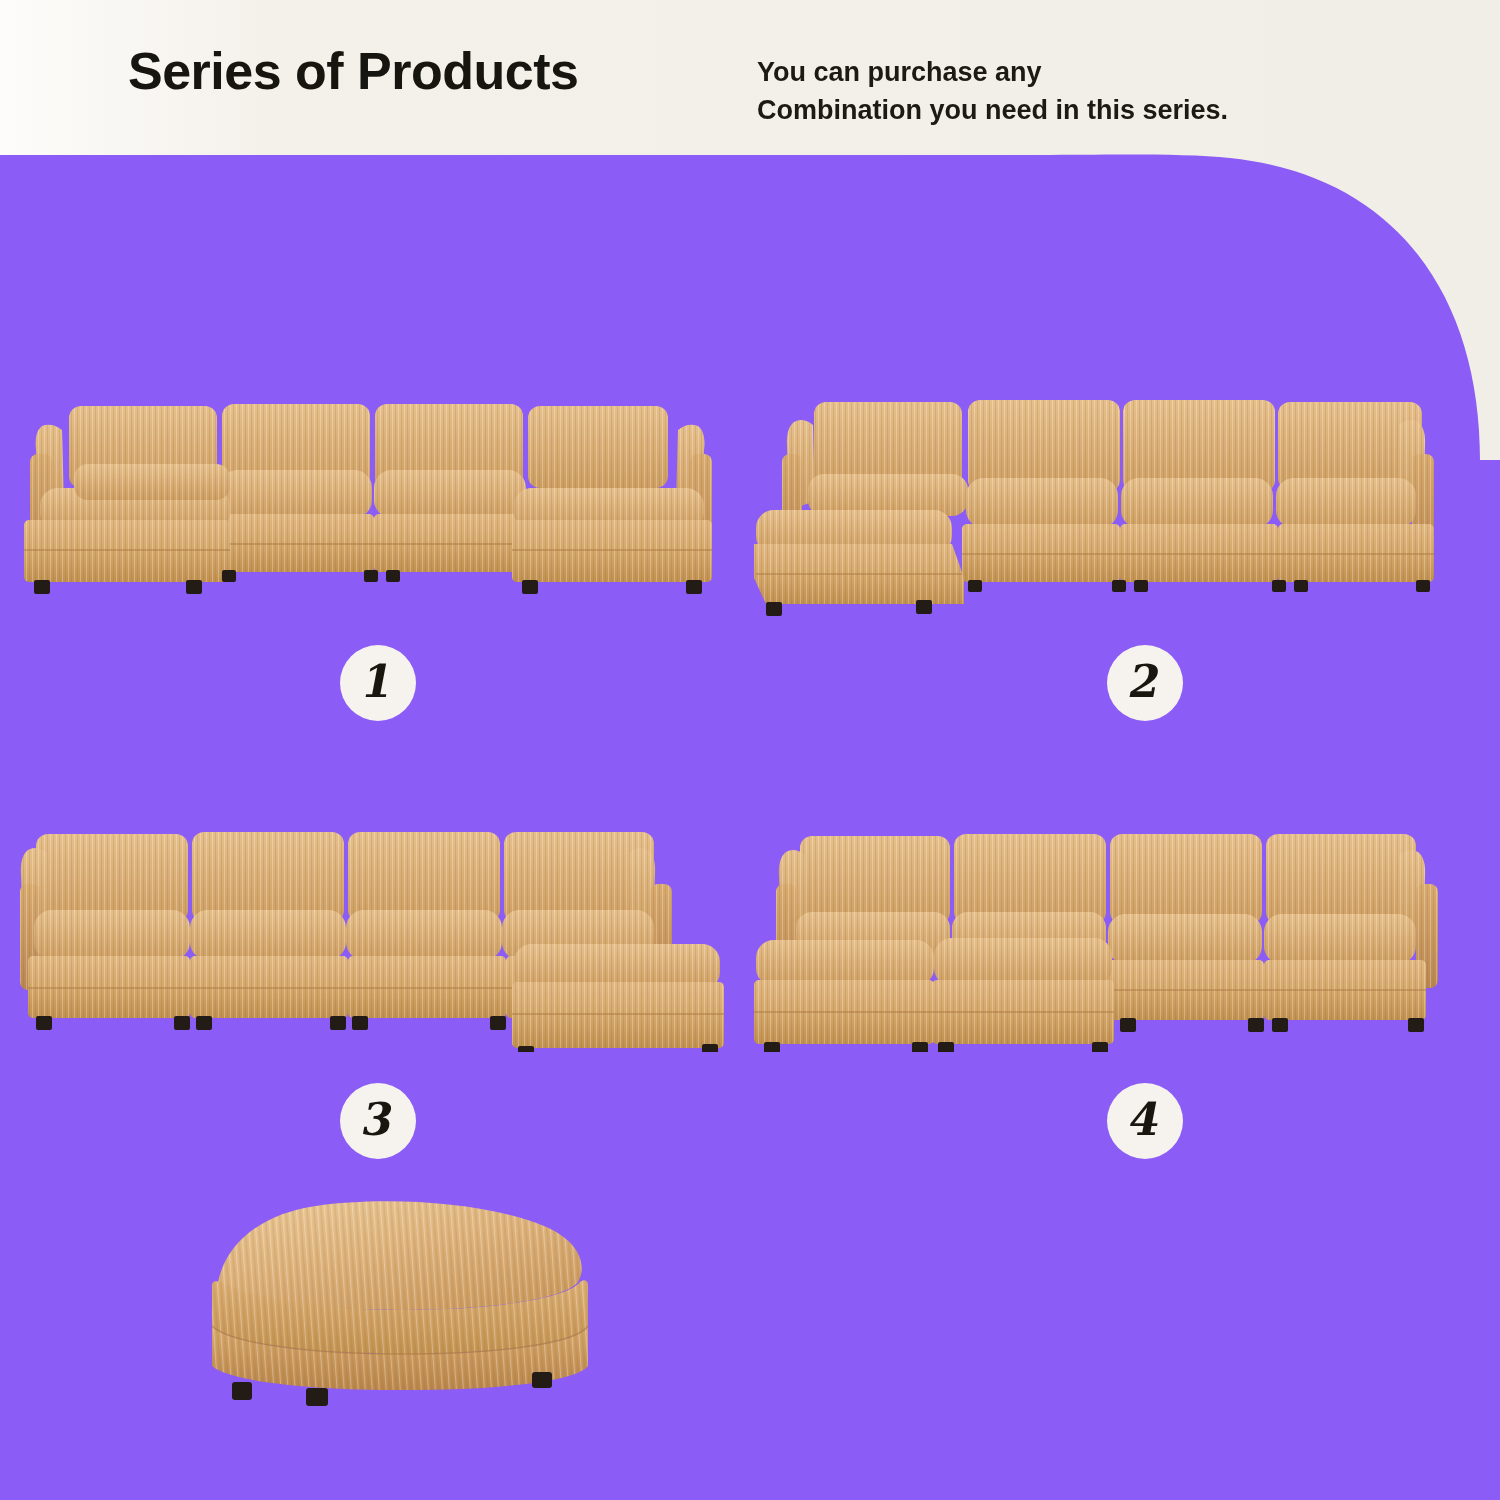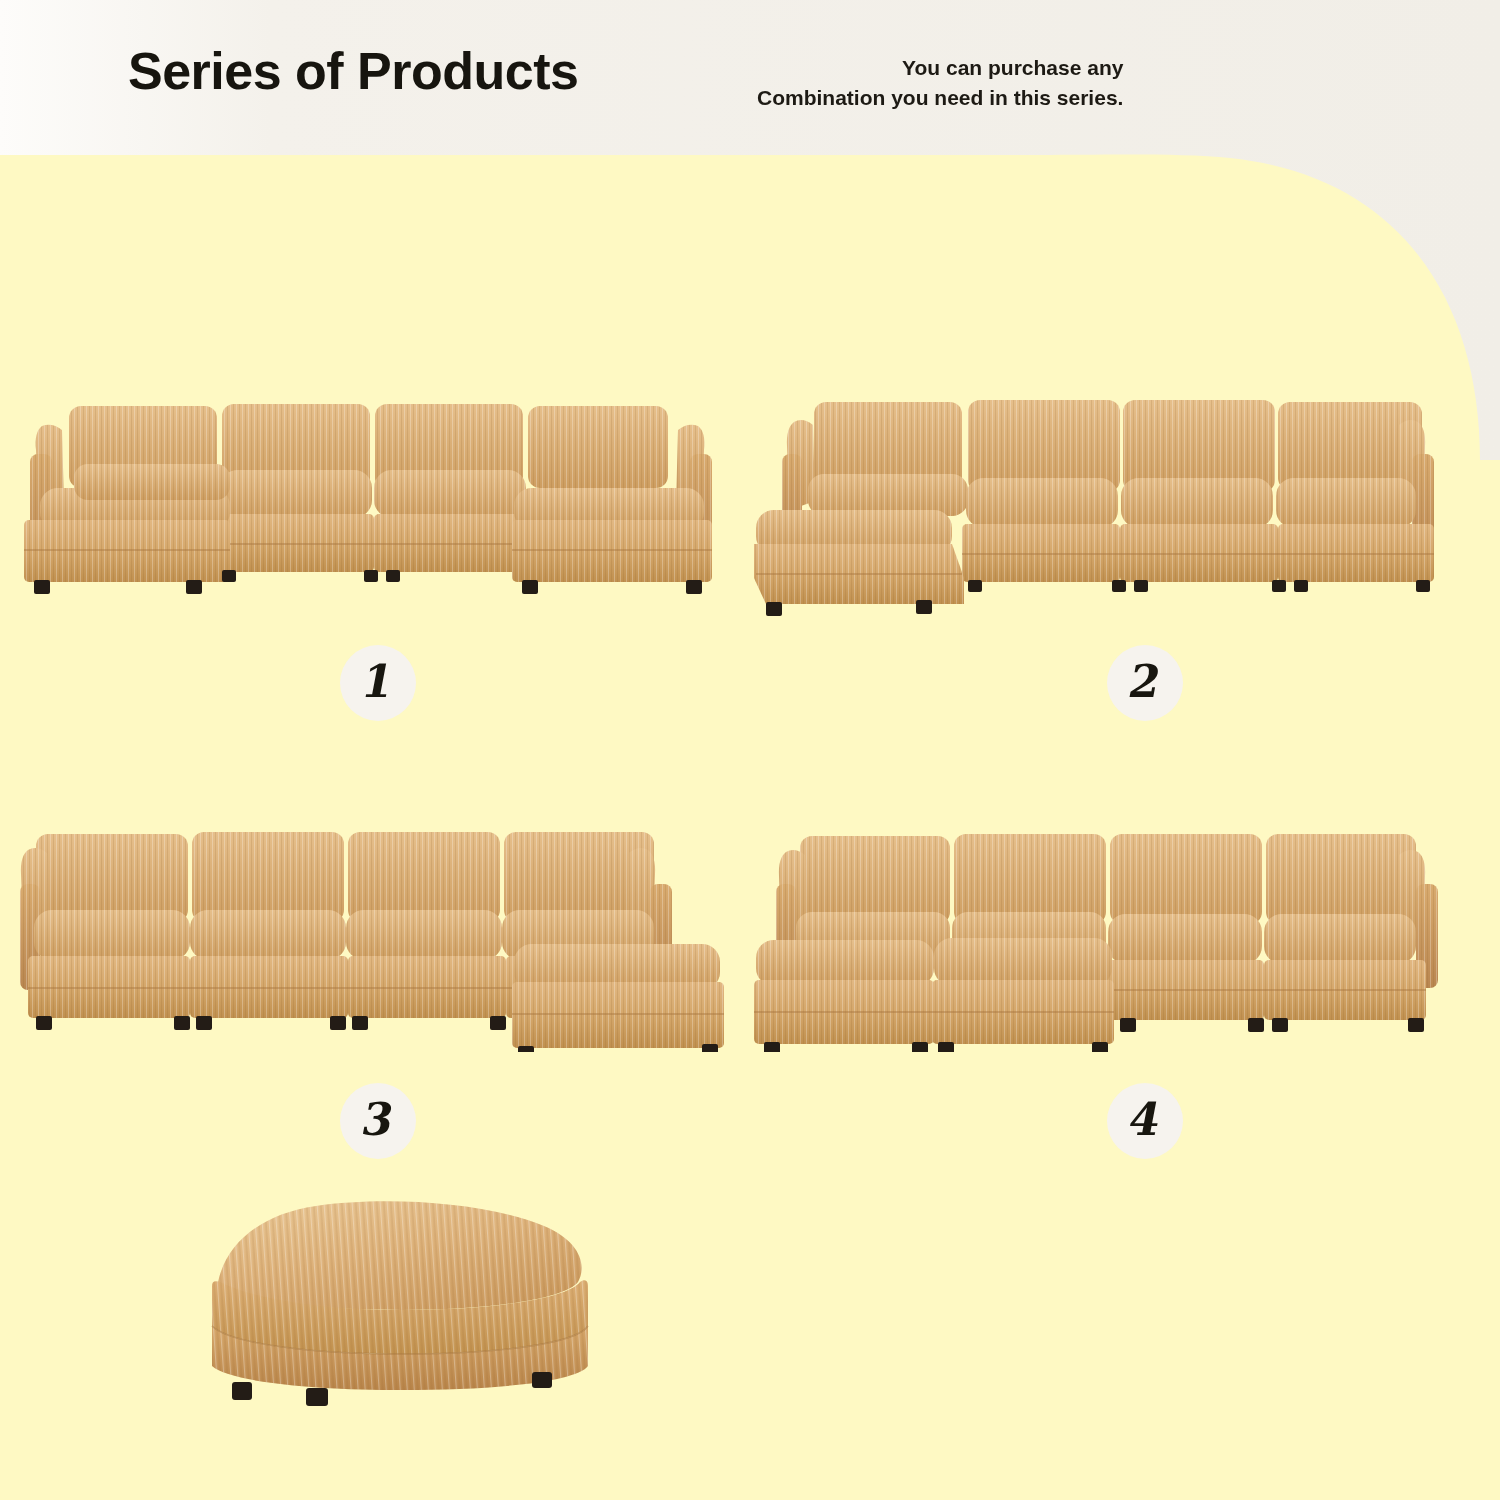--- a/index.html
+++ b/index.html
@@ -5,21 +5,21 @@
   * { box-sizing: border-box; margin: 0; padding: 0; }
   html, body {
     width: 1500px; height: 1500px;
     background: #ffffff;
     font-family: "Liberation Sans", sans-serif;
     overflow: hidden;
   }
   #page {
     position: relative;
     width: 1500px; height: 1500px;
-    background: #fef9c3;
+    background: #8b5cf6;
     overflow: hidden;
   }
 
   
   .header-band {
     position: absolute;
     left: 0; top: 0;
     width: 1500px; height: 460px;
     z-index: 1;
     pointer-events: none;
@@ -37,26 +37,25 @@
     left: 128px; top: 41px;
     font-size: 52px;
     font-weight: bold;
     letter-spacing: -0.5px;
     color: #17150f;
     white-space: nowrap;
   }
   .subtitle {
     position: absolute;
     left: 757px; top: 53px;
-    font-size: 21px;
+    font-size: 27px;
     font-weight: bold;
     line-height: 1.42;
     color: #1d1a14;
     white-space: pre-line;
-    text-align: right;
   }
 
   
   .config {
     position: absolute;
     z-index: 4;
   }
   .scene {
     position: absolute;
     left: 0; top: 0;

